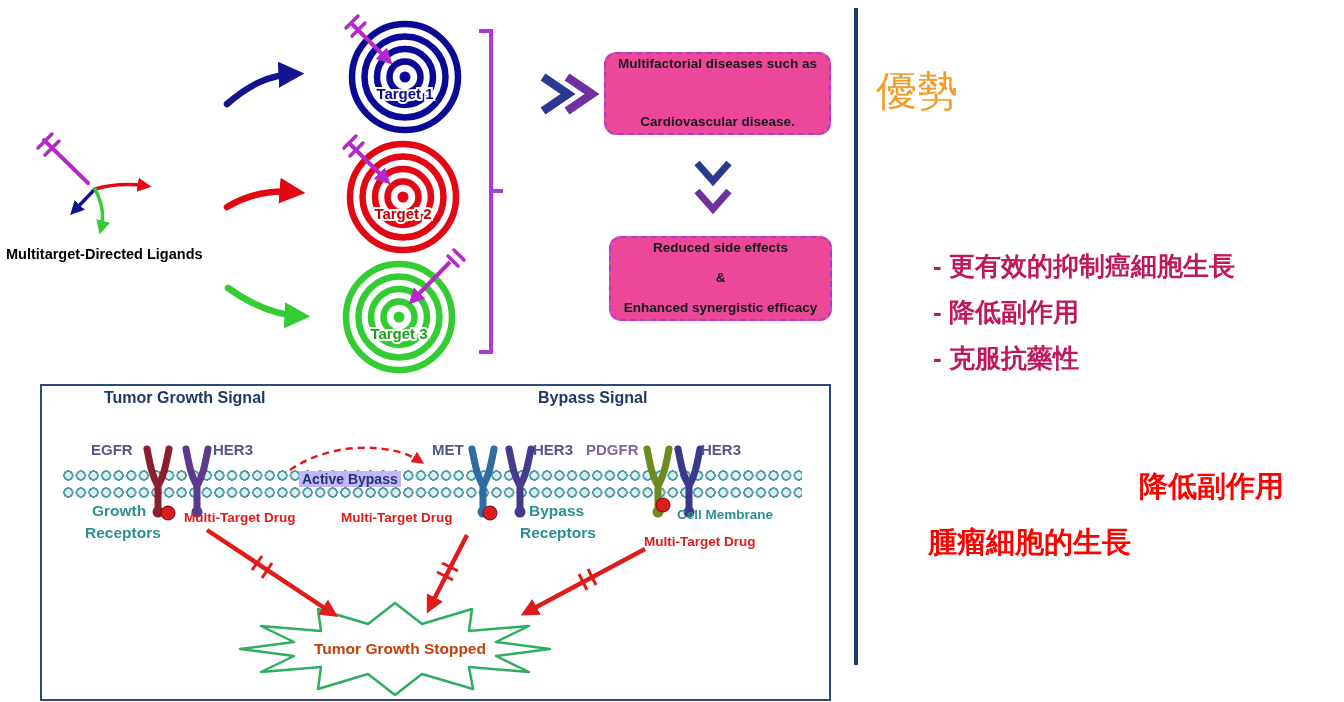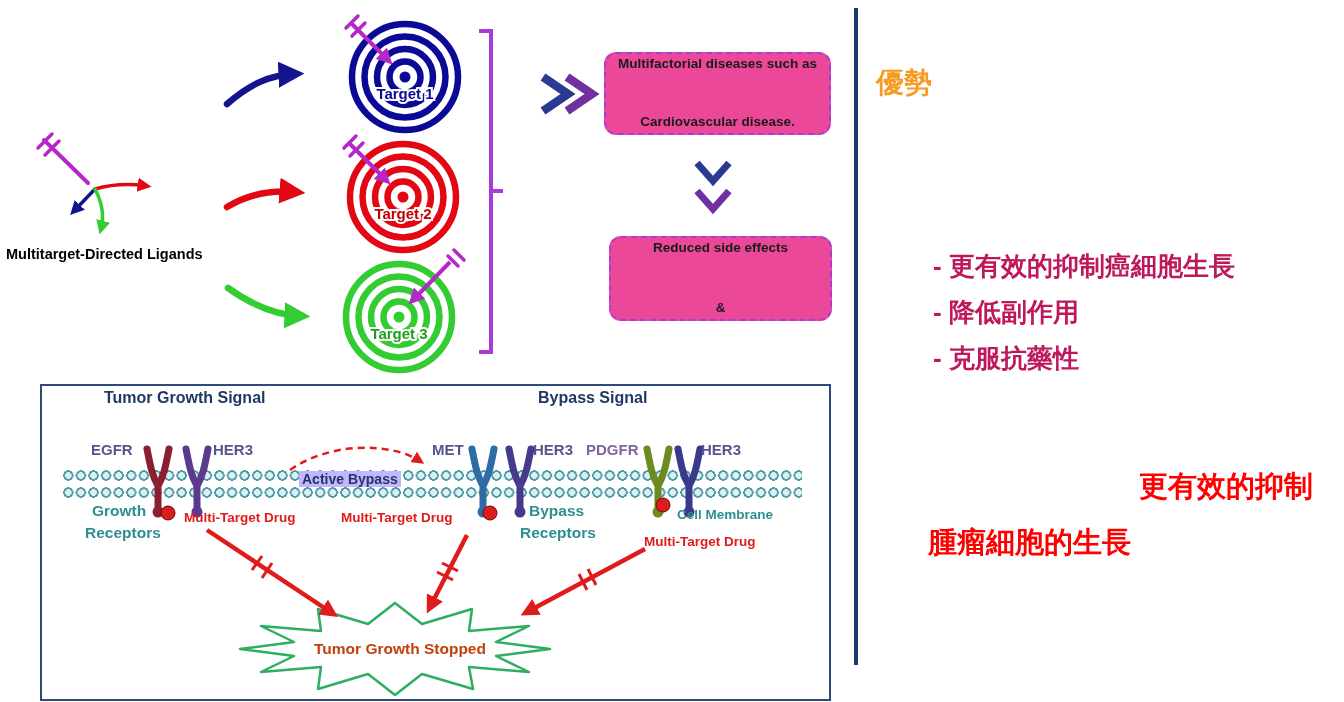--- a/index.html
+++ b/index.html
@@ -147,20 +147,21 @@
   <div class="txt" style="left:6px; top:246px; font-weight:bold; font-size:14.5px; color:#000;">Multitarget-Directed Ligands</div>
 
   <div class="dashed-box" style="left:604px; top:52px; width:227px; height:83px;">
     <div>Multifactorial diseases such as</div>
     <div>Cardiovascular disease.</div>
   </div>
 
   <div class="dashed-box" style="left:609px; top:236px; width:223px; height:85px;">
     <div>Reduced side effects</div>
     <div>&amp;</div>
+    <div>Enhanced synergistic efficacy</div>
   </div>
 
   <div class="txt" style="left:104px; top:389px; font-weight:bold; font-size:16px; color:#1F3864;">Tumor Growth Signal</div>
   <div class="txt" style="left:538px; top:389px; font-weight:bold; font-size:16px; color:#1F3864;">Bypass Signal</div>
 
   <div class="txt rname" style="left:91px; top:441px;">EGFR</div>
   <div class="txt rname" style="left:213px; top:441px;">HER3</div>
   <div class="txt rname" style="left:432px; top:441px;">MET</div>
   <div class="txt rname" style="left:533px; top:441px;">HER3</div>
   <div class="txt rname" style="left:586px; top:441px; color:#8064A2;">PDGFR</div>
@@ -177,24 +178,24 @@
   <div class="txt teal" style="left:529px; top:502px; font-size:15.5px;">Bypass</div>
   <div class="txt teal" style="left:520px; top:524px; font-size:15.5px;">Receptors</div>
 
   <div class="txt teal" style="left:677px; top:507px; font-size:13.5px;">Cell Membrane</div>
   <div class="txt redlbl" style="left:644px; top:534px; font-size:13.5px;">Multi-Target Drug</div>
 
   <div class="txt" style="left:285px; top:640px; width:230px; text-align:center; font-weight:bold; font-size:15.5px; color:#c2410c;">Tumor Growth Stopped</div>
 
   <div class="divider"></div>
 
-  <div class="txt" style="left:876px; top:64px; font-weight:bold; font-size:28px; color:#F59A23;">優勢</div>
+  <div class="txt" style="left:876px; top:64px; font-weight:normal; font-size:41px; color:#F59A23;">優勢</div>
 
   <div class="txt" style="left:933px; top:243px; font-weight:bold; font-size:26px; color:#be185d; line-height:46px; white-space:nowrap;">
     <div>- 更有效的抑制癌細胞生長</div>
     <div>- 降低副作用</div>
     <div>- 克服抗藥性</div>
   </div>
 
-  <div class="txt" style="left:1139px; top:467px; font-weight:bold; font-size:29px; color:#FF0000;">更有效的抑制</div>
+  <div class="txt" style="left:1139px; top:467px; font-weight:bold; font-size:29px; color:#FF0000;">降低副作用</div>
   <div class="txt" style="left:928px; top:523px; font-weight:bold; font-size:29px; color:#FF0000;">腫瘤細胞的生長</div>
 
 </div>
 
 </body></html>

